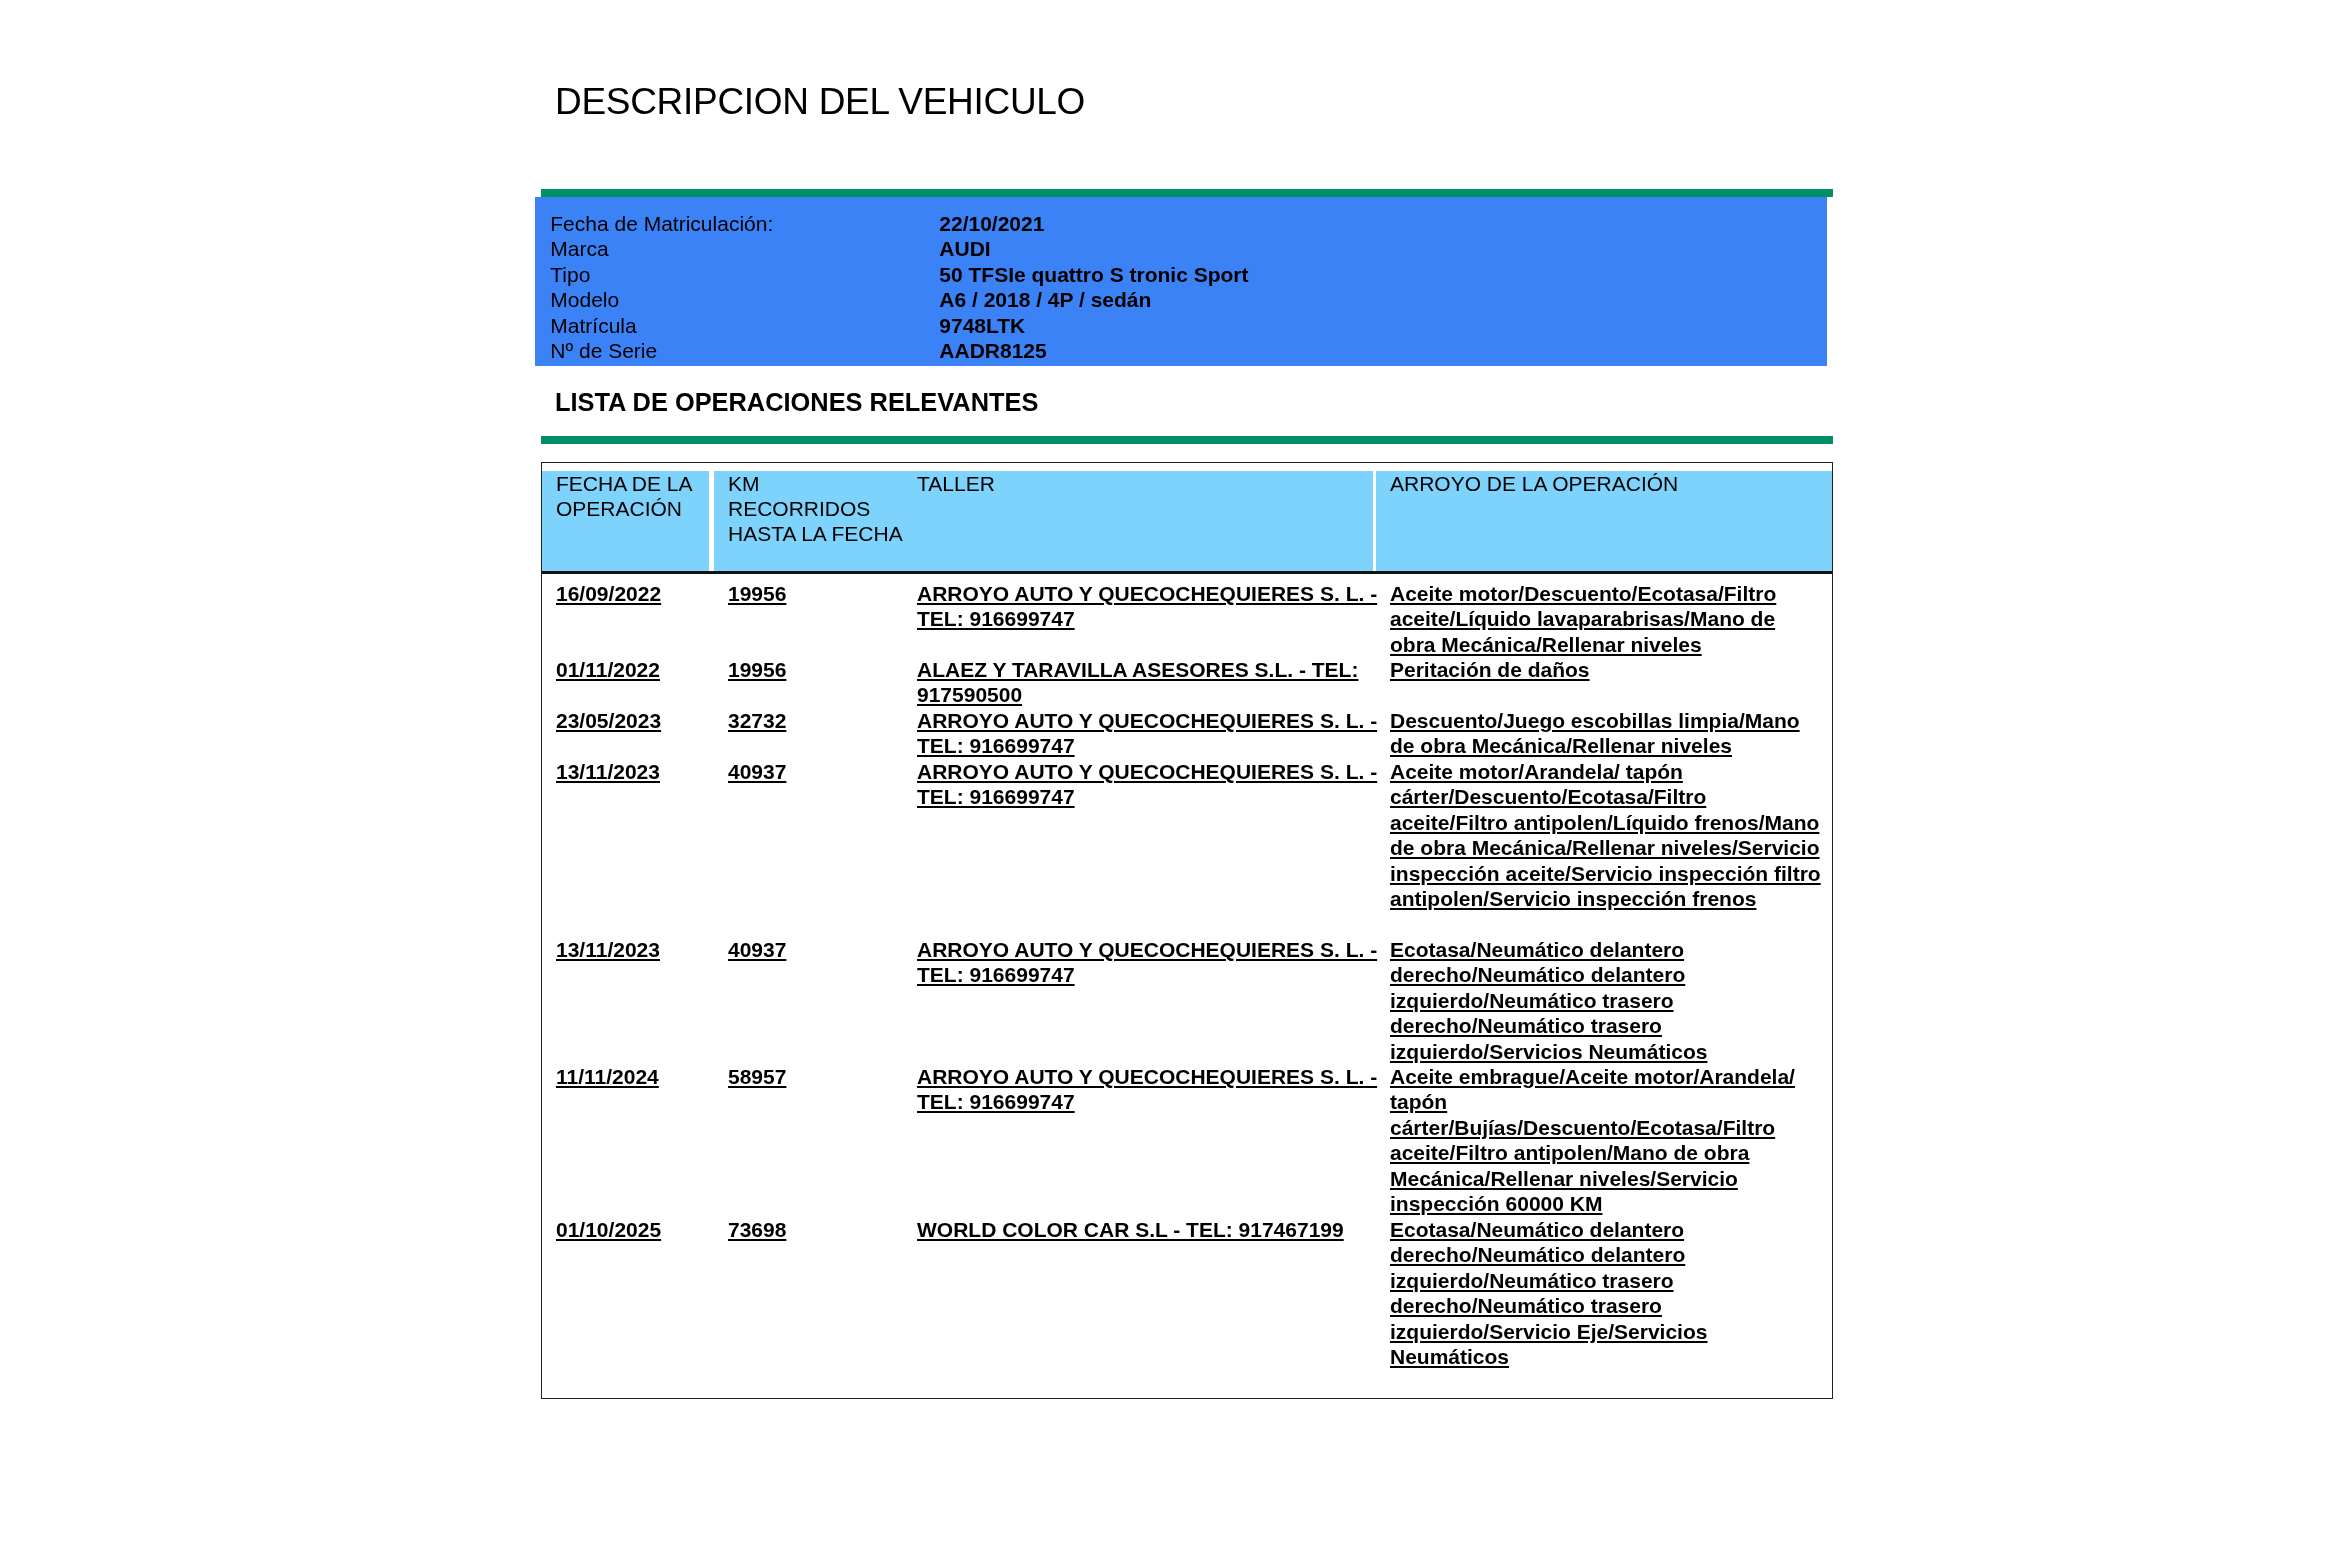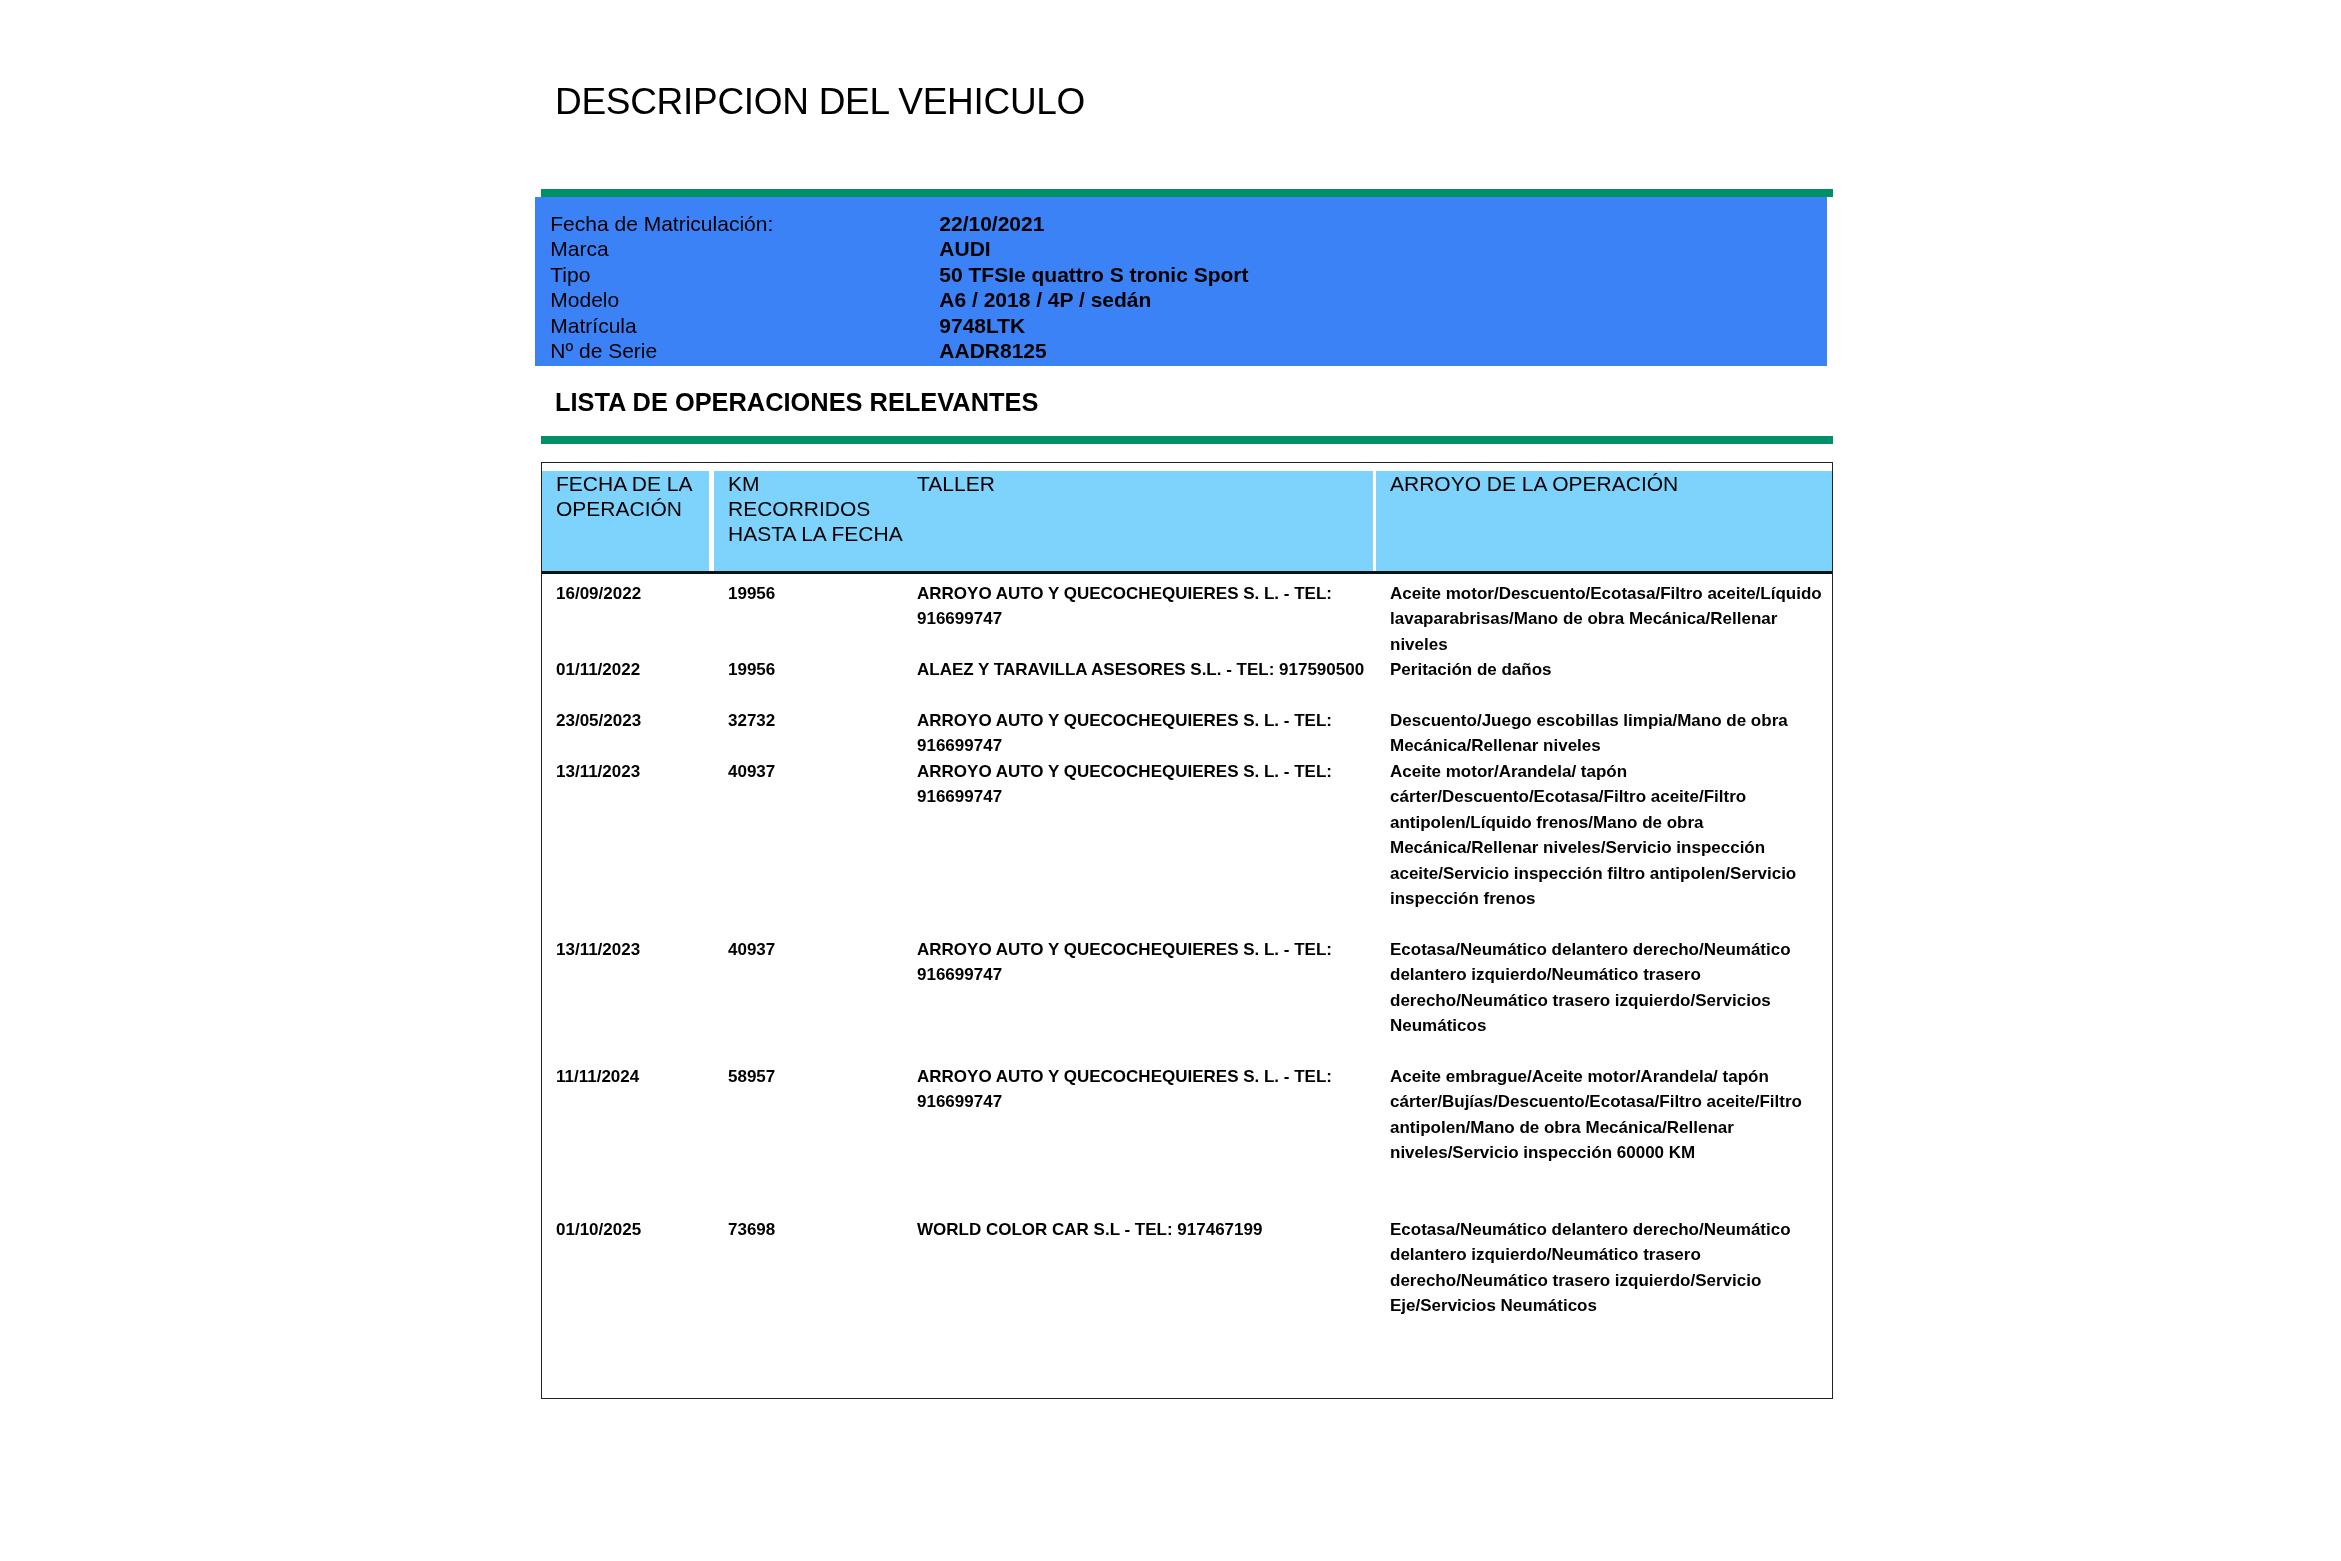--- a/index.html
+++ b/index.html
@@ -11,21 +11,21 @@
   .info-row { position:absolute; left:15.3px; height:25.4px; font-size:21px; line-height:25.4px; white-space:nowrap; }
   .info-label { position:absolute; left:0; font-weight:normal; }
   .info-value { position:absolute; left:356px; font-weight:bold;margin-left:33px; }
   .section-title { position:absolute; left:555px; top:388px; font-size:25.4px; font-weight:bold; text-decoration-thickness:1.9px; text-underline-offset:3.2px; }
   .ops-table { position:absolute; left:541px; top:462px; width:1292px; height:937px; border:1.3px solid #222; box-sizing:border-box; }
   .thead { position:absolute; left:0; top:7.6px; width:100%; height:100px; }
   .th { position:absolute; top:0; height:100px; background:#7dd3fc; font-size:21px; line-height:25.4px; padding:0 0 0 14px; box-sizing:border-box; }
   .thead-rule { position:absolute; left:0; top:108px; width:100%; height:3.2px; background:#111; }
   .tbody { position:absolute; left:0; top:118px; width:100%; }
   .tr { position:relative; }
-  .td { position:absolute; top:0; font-size:17px; line-height:25.4px; font-weight:bold; box-sizing:border-box; }
+  .td { position:absolute; top:0; font-size:21px; line-height:25.4px; font-weight:bold; box-sizing:border-box;text-decoration:underline; }
   .c1 { left:14px; width:165px; }
   .c2 { left:186px; width:178px; }
   .c3 { left:375px; width:461px; }
   .c4 { left:848px; width:435px; }
 </style>
 </head>
 <body>
 
 <div class="page-title">DESCRIPCION DEL VEHICULO</div>
 

